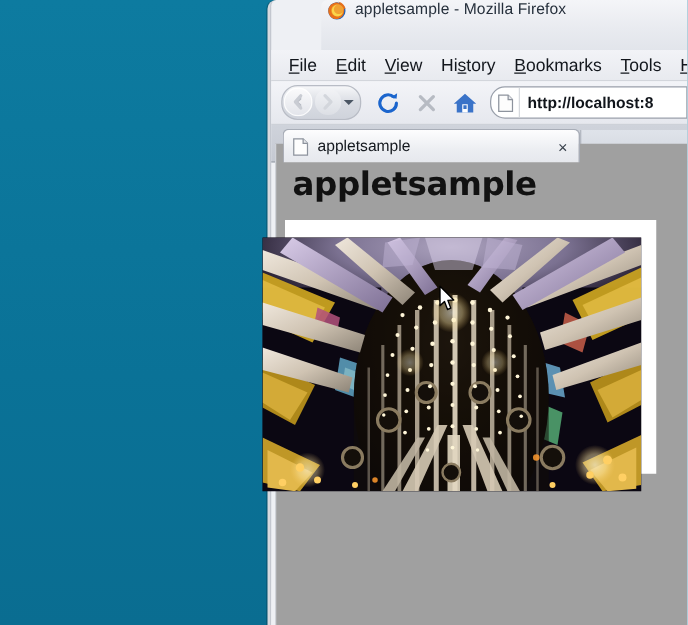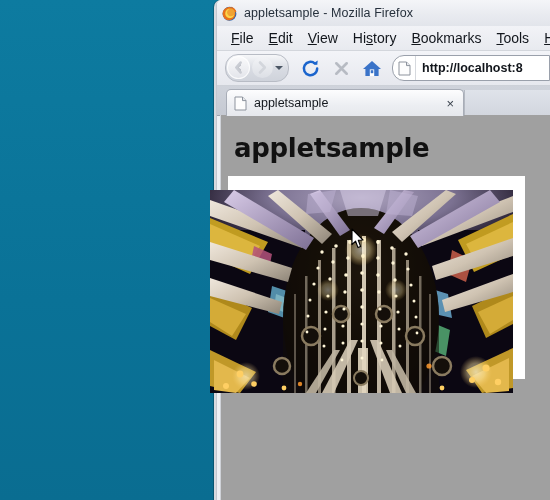--- a/index.html
+++ b/index.html
@@ -46,26 +46,26 @@
     bottom: 0;
     background: #eef0f4;
     border-top-left-radius: 5px;
     border-left: 1px solid #c3c7cf;
     box-sizing: border-box;
   }
 
   
   #titlebar {
     position: relative;
-    height: 26px;
+    height: 40px;
     background: linear-gradient(180deg, #f4f5f8 0%, #e9ebf0 55%, #e2e5eb 100%);
     display: flex;
-    align-items: center;
     padding-left: 4px;
     border-top-left-radius: 5px;
+    margin-left: 40px;
   }
   #ff-logo {
     width: 17px;
     height: 17px;
     position: relative;
     flex: none;
     margin-right: 6px;
   }
   .title-text {
     font-size: 12.5px;

